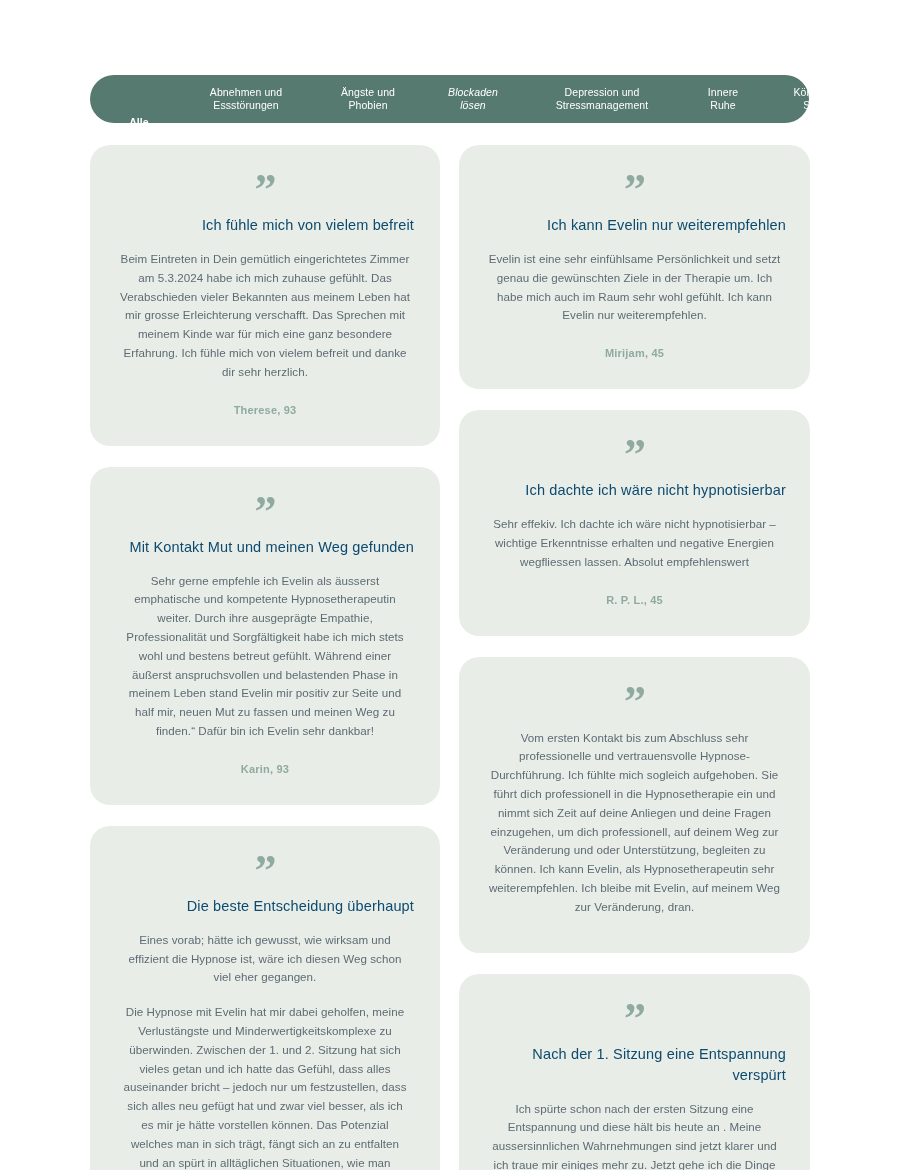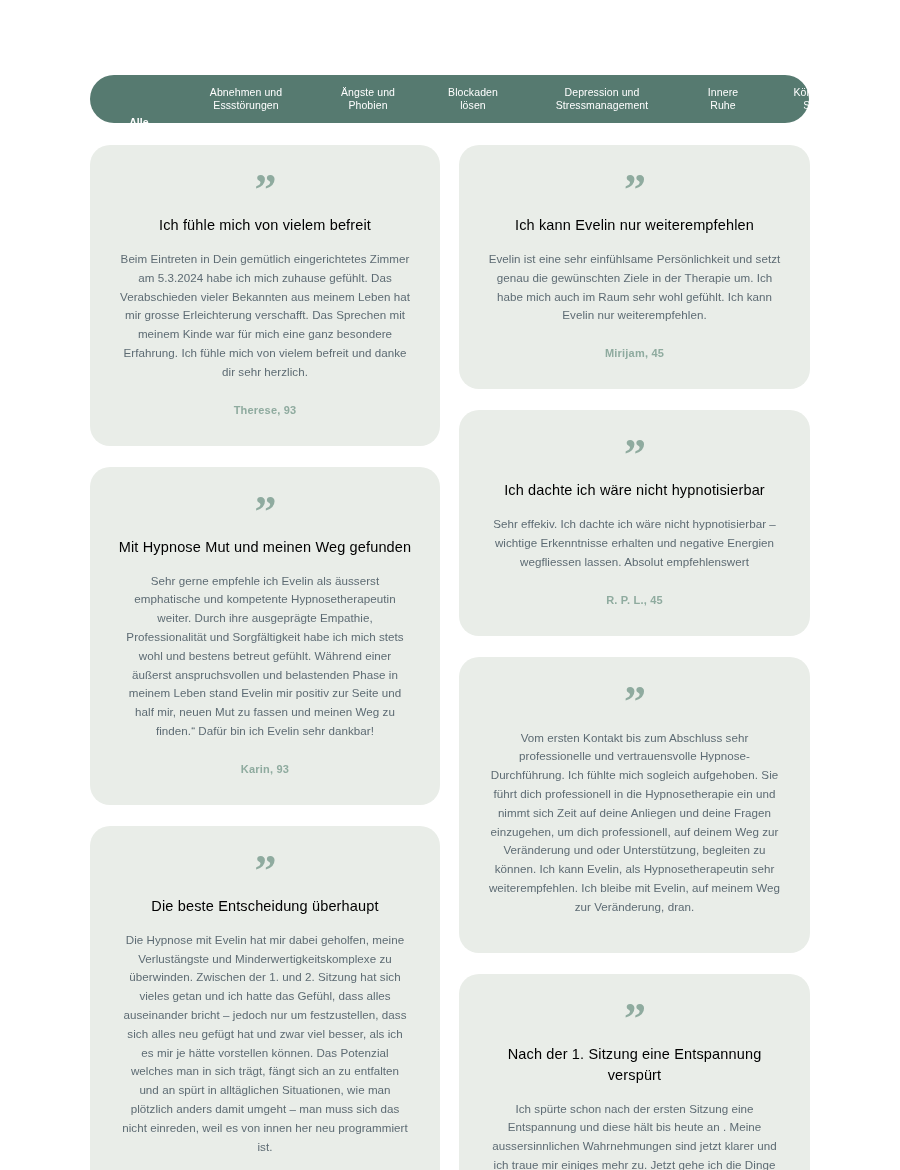--- a/index.html
+++ b/index.html
@@ -52,21 +52,21 @@
     user-select: none;
   }
   .filter-tab.is-active {
     font-weight: 700;
     text-decoration: underline;
     text-underline-offset: 2px;
   }
   .filter-tab.t-alle      { width: 62px; margin-top: 48px; }
   .filter-tab.t-abnehmen  { width: 120px; }
   .filter-tab.t-aengste   { width: 92px; }
-  .filter-tab.t-blockaden { width: 86px; }
+  .filter-tab.t-blockaden { width: 86px; font-style: italic; }
   .filter-tab.t-depression{ width: 140px; }
   .filter-tab.t-innere    { width: 70px; }
   .filter-tab.t-koerper   { width: 92px; }
 
   
   .testimonials {
     position: absolute;
     left: 90px;
     top: 145px;
     width: 720px;
@@ -101,26 +101,27 @@
     font-weight: 700;
     font-size: 44px;
     line-height: 30px;
     height: 34px;
     letter-spacing: -1px;
     user-select: none;
   }
 
   .card-title {
     margin: 6px 0 14px;
-    color: #000000;
+    color: #0c4a6e;
     font-size: 14.5px;
     line-height: 21px;
     font-weight: 400;
     letter-spacing: .15px;
     padding: 0 6px;
+    text-align: right;
   }
 
   .card-body {
     margin: 8px;
     color: #5d6b73;
     font-size: 11.6px;
     line-height: 18.8px;
     letter-spacing: .05px;
     padding: 0 2px;
   }
@@ -162,28 +163,29 @@
 
       <article class="card">
         <span class="quote-icon">”</span>
         <h3 class="card-title">Ich fühle mich von vielem befreit</h3>
         <p class="card-body">Beim Eintreten in Dein gemütlich eingerichtetes Zimmer am 5.3.2024 habe ich mich zuhause gefühlt. Das Verabschieden vieler Bekannten aus meinem Leben hat mir grosse Erleichterung verschafft. Das Sprechen mit meinem Kinde war für mich eine ganz besondere Erfahrung. Ich fühle mich von vielem befreit und danke dir sehr herzlich.</p>
         <div class="card-author">Therese, 93</div>
       </article>
 
       <article class="card">
         <span class="quote-icon">”</span>
-        <h3 class="card-title">Mit Hypnose Mut und meinen Weg gefunden</h3>
+        <h3 class="card-title">Mit Kontakt Mut und meinen Weg gefunden</h3>
         <p class="card-body">Sehr gerne empfehle ich Evelin als äusserst emphatische und kompetente Hypnosetherapeutin weiter. Durch ihre ausgeprägte Empathie, Professionalität und Sorgfältigkeit habe ich mich stets wohl und bestens betreut gefühlt. Während einer äußerst anspruchsvollen und belastenden Phase in meinem Leben stand Evelin mir positiv zur Seite und half mir, neuen Mut zu fassen und meinen Weg zu finden.“ Dafür bin ich Evelin sehr dankbar!</p>
         <div class="card-author">Karin, 93</div>
       </article>
 
       <article class="card">
         <span class="quote-icon">”</span>
         <h3 class="card-title">Die beste Entscheidung überhaupt</h3>
+        <p class="card-body">Eines vorab; hätte ich gewusst, wie wirksam und effizient die Hypnose ist, wäre ich diesen Weg schon viel eher gegangen.</p>
         <p class="card-body">Die Hypnose mit Evelin hat mir dabei geholfen, meine Verlustängste und Minderwertigkeitskomplexe zu überwinden. Zwischen der 1. und 2. Sitzung hat sich vieles getan und ich hatte das Gefühl, dass alles auseinander bricht – jedoch nur um festzustellen, dass sich alles neu gefügt hat und zwar viel besser, als ich es mir je hätte vorstellen können. Das Potenzial welches man in sich trägt, fängt sich an zu entfalten und an spürt in alltäglichen Situationen, wie man plötzlich anders damit umgeht – man muss sich das nicht einreden, weil es von innen her neu programmiert ist.</p>
       </article>
 
     </div>
 
     <div class="column col-right">
 
       <article class="card">
         <span class="quote-icon">”</span>
         <h3 class="card-title">Ich kann Evelin nur weiterempfehlen</h3>

